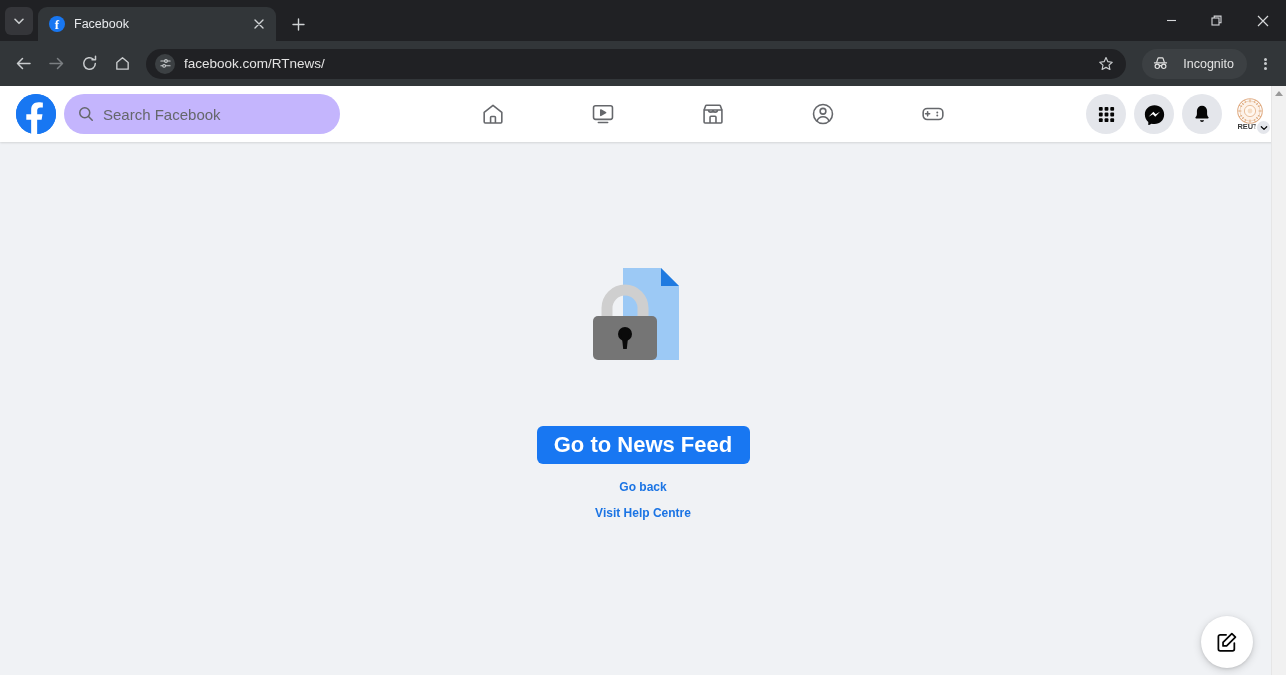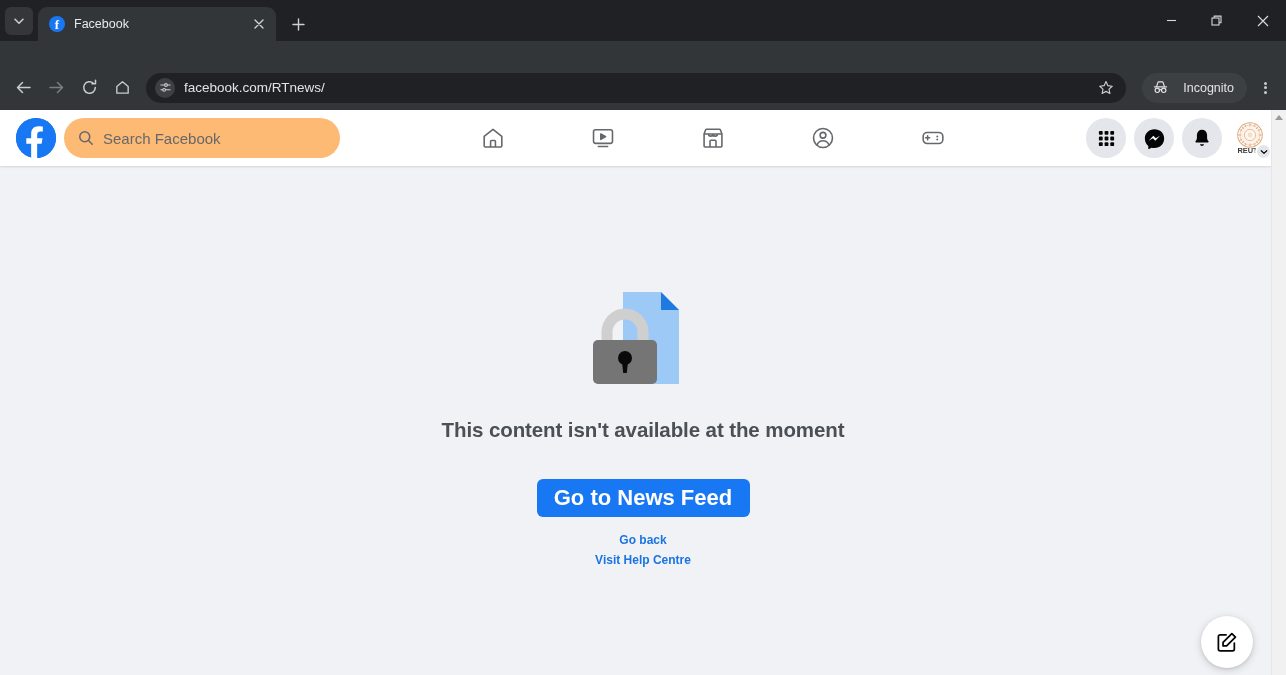--- a/index.html
+++ b/index.html
@@ -46,21 +46,21 @@
   .tab-close svg { stroke: #cfd2d4; }
   .newtab {
     width: 28px; height: 28px; margin-left: 8px; margin-bottom: 3px;
     display: flex; align-items: center; justify-content: center; border-radius: 50%; flex:none;
   }
   .newtab svg { stroke: #cfd2d4; }
 
   
   .toolbar {
     height: 45px; background: #323639;
-    display: flex; align-items: center; padding: 0 7px; gap: 1px; margin-top: 24px;
+    display: flex; align-items: center; padding: 0 7px; gap: 1px;
   }
   .tbtn {
     width: 32px; height: 32px; border-radius: 50%;
     display: flex; align-items: center; justify-content: center; flex: none;
   }
   .tbtn svg { stroke: #c9ccce; }
   .tbtn.disabled svg { stroke: #7b7f82; }
   .omnibox {
     flex: 1 1 auto; height: 30px; background: #202124; border-radius: 16px;
     display: flex; align-items: center; padding: 0 6px 0 9px; margin: 0 8px 0 7px;
@@ -86,21 +86,21 @@
 
   
   .fbnav {
     height: 56px; background: #ffffff; display: flex; align-items: center;
     box-shadow: 0 1px 2px rgba(0,0,0,.12); position: relative; z-index: 5; padding: 0 16px 0 16px;
   }
   .fb-left { display: flex; align-items: center; gap: 8px; flex: none; }
   .fb-logo { width: 40px; height: 40px; border-radius: 50%; background: #1877F2;
     display:flex; align-items:center; justify-content:center; flex:none; }
   .searchbox {
-    width: 276px; height: 40px; border-radius: 20px; background: #fdba74;
+    width: 276px; height: 40px; border-radius: 20px; background: #c4b5fd;
     display: flex; align-items: center; padding: 0 14px; gap: 9px;
   }
   .search-placeholder { color: #65676b; font-size: 15px; }
   .fb-center { flex: 1 1 auto; display: flex; align-items: center; justify-content: center; gap: 0px; }
   .navtab {
     width: 110px; height: 48px; border-radius: 8px;
     display: flex; align-items: center; justify-content: center;
   }
   .fb-right { display: flex; align-items: center; gap: 8px; flex: none; }
   .circbtn {
@@ -133,21 +133,21 @@
   .primary-btn {
     margin-top: 32px; width: 213px; height: 38px; border-radius: 6px; background: #1877F2;
     color: #fff; font-size: 22px; font-weight: bold; border: none;
     display: flex; align-items: center; justify-content: center; cursor: pointer;
     font-family: "Liberation Sans", sans-serif;
   }
   .link {
     margin-top: 16px; color: #1b74e4; font-size: 12px; font-weight: bold; cursor: pointer;
     text-decoration: none;
   }
-  .link.second { margin-top: 6px; }
+  .link.second { margin-top: 12px; }
 
   
   .fab {
     position: absolute; right: 33px; bottom: 7px; width: 52px; height: 52px; border-radius: 50%;
     background: #ffffff; box-shadow: 0 2px 8px rgba(0,0,0,.16), 0 1px 3px rgba(0,0,0,.10);
     display: flex; align-items: center; justify-content: center;
   }
 
   
   .scrollbar {
@@ -393,21 +393,20 @@
 
           <path d="M20 55 V44 a18 18 0 0 1 36 0 V55" fill="none" stroke="#cfcfcf" stroke-width="11"></path>
 
           <rect x="6" y="52" width="64" height="44" rx="5" fill="#757575"></rect>
 
           <circle cx="38" cy="70" r="7" fill="#0a0a0a"></circle>
           <path d="M34.6 70 H41.4 L39.8 85 H36.2 Z" fill="#0a0a0a"></path>
         </svg>
       </div>
 
-      <div class="headline">This content isn't available at the moment</div>
 
       <button class="primary-btn">Go to News Feed</button>
       <a class="link">Go back</a>
       <a class="link second">Visit Help Centre</a>
     </div>
 
     <div class="fab">
       <svg width="22" height="22" viewBox="0 0 24 24" fill="none" stroke="#050505" stroke-width="1.9">
         <path d="M20 13.2 V19.6 a2 2 0 0 1 -2 2 H4.6 a2 2 0 0 1 -2 -2 V6.2 a2 2 0 0 1 2 -2 H11" stroke-linecap="round" stroke-linejoin="round"></path>
         <path d="M17.3 2.8 L21.2 6.7 L11.6 16.3 H7.7 V12.4 Z" stroke-linejoin="round"></path>

